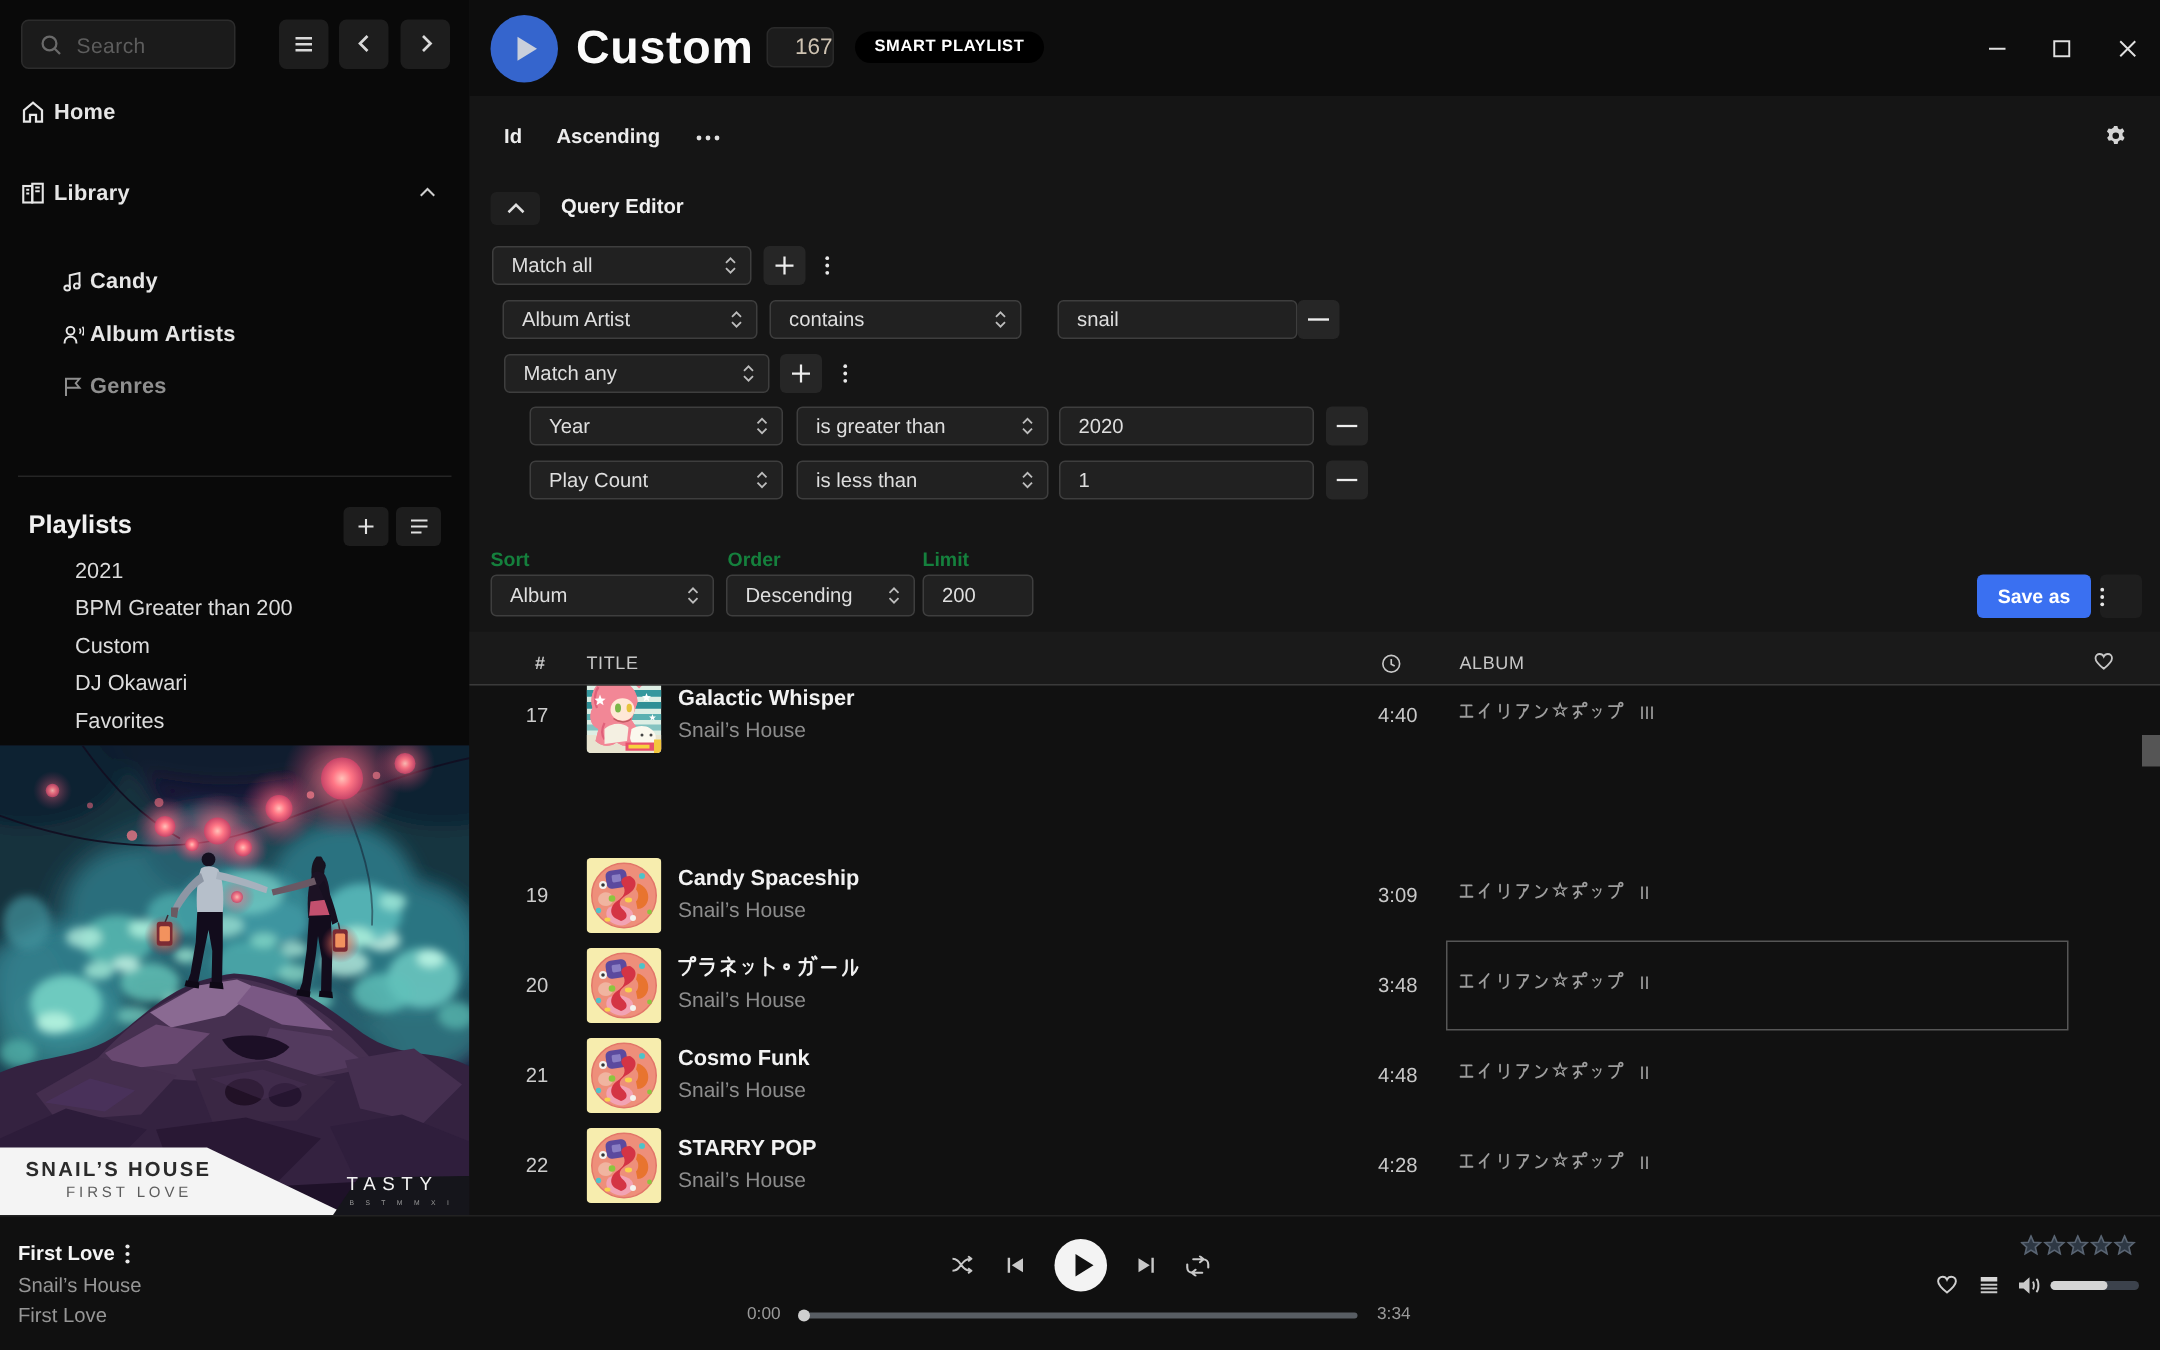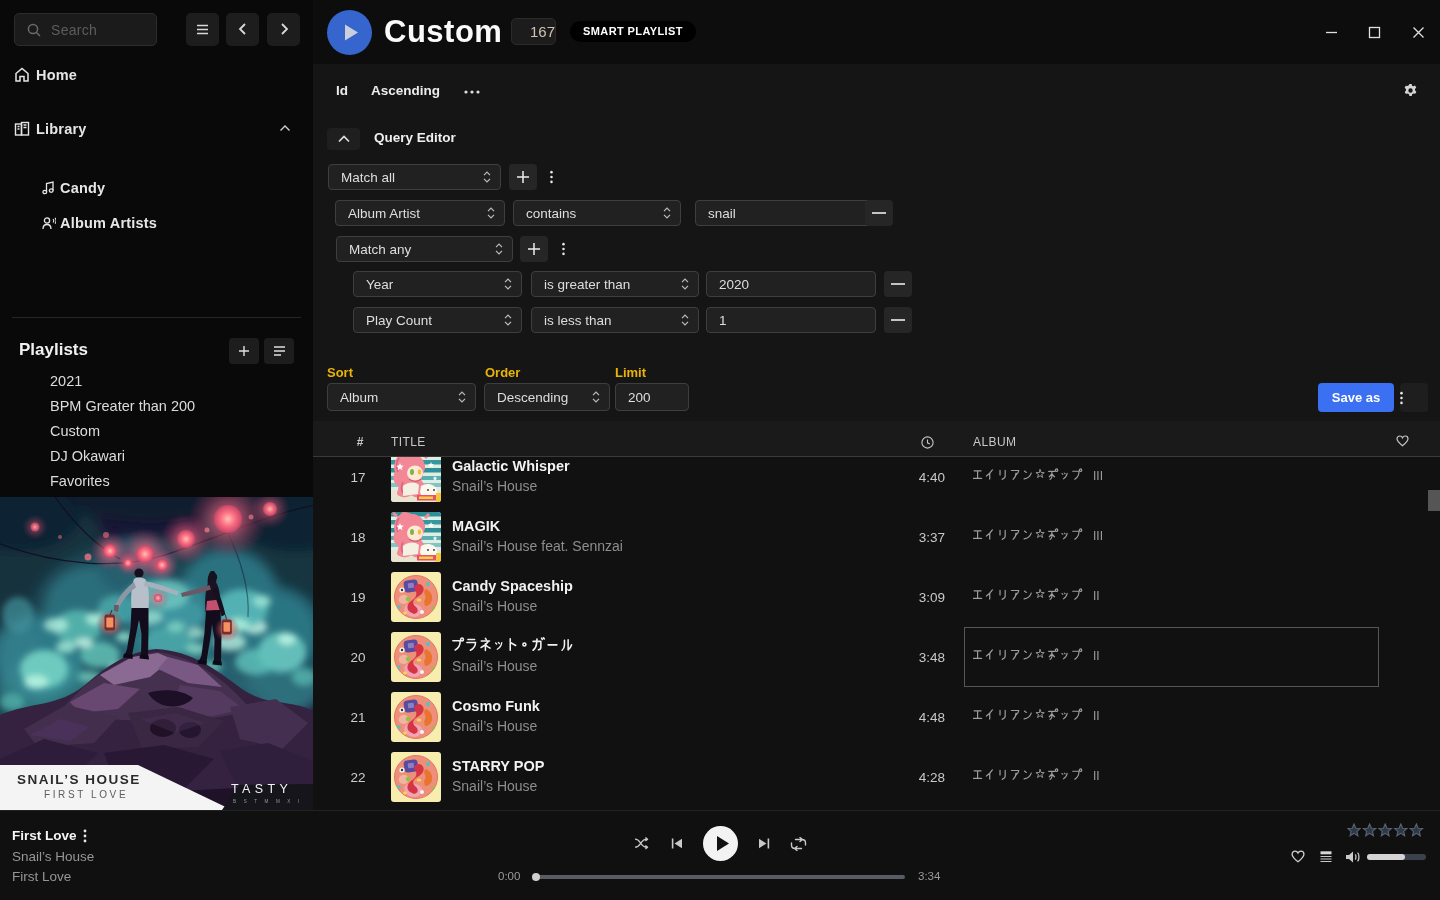--- a/index.html
+++ b/index.html
@@ -32,21 +32,21 @@
 #tb-id { position:absolute; left:23px; top:19px; font-size:13.5px; font-weight:bold; color:#ececec; }
 #tb-asc { position:absolute; left:58px; top:19px; font-size:13.5px; font-weight:bold; color:#ececec; }
 
 #qe-toggle { position:absolute; left:14px; top:128px; width:33px; height:22px; background:#1f1f1f; border-radius:4px; }
 #qe-title { position:absolute; left:61px; top:130px; font-size:13.5px; font-weight:bold; color:#f0f0f0; }
 .sel { position:absolute; height:26px; background:#212121; border:1px solid #3e3e3e; border-radius:4px; font-size:13.5px; color:#dedede; }
 .sel .t { position:absolute; left:12px; top:50%; transform:translateY(-50%); white-space:nowrap; }
 .sel .ud { position:absolute; right:9px; top:50%; transform:translateY(-50%); }
 .mbtn { position:absolute; width:28px; height:26px; background:#262626; border-radius:4px; }
 .dots3v { position:absolute; width:3px; }
-.qlabel { position:absolute; font-size:13px; font-weight:bold; color:#eab308; }
+.qlabel { position:absolute; font-size:13px; font-weight:bold; color:#15803d; }
 #saveas { position:absolute; left:1005px; top:383px; width:76px; height:29px; background:#3a70f1; border-radius:4px; color:#fff; font-weight:bold; font-size:13px; text-align:center; line-height:29px; }
 
 #table { position:absolute; left:0; top:421px; width:1127px; height:389px; background:#111111; }
 #thead { position:absolute; left:0; top:0; width:1127px; height:36px; border-bottom:1px solid #3a3a3a; font-size:12px; color:#c7c7c7; }
 .trow { position:absolute; left:0; width:1127px; height:60px; }
 .tnum { position:absolute; left:30px; width:30px; text-align:center; top:50%; transform:translateY(-50%); font-size:13.5px; color:#cccccc; }
 .thumb { position:absolute; left:78px; top:5px; width:50px; height:50px; border-radius:3px; overflow:hidden; }
 .ttitle { position:absolute; left:139px; top:11px; font-size:14.5px; font-weight:bold; color:#f2f2f2; }
 .tartist { position:absolute; left:139px; top:31px; font-size:14px; color:#8d8d8d; }
 .tdur { position:absolute; left:570px; width:62px; text-align:right; top:50%; transform:translateY(-50%); font-size:13.5px; color:#c9c9c9; }
@@ -254,20 +254,26 @@
     <div class="lbl sub-lbl">Candy</div>
   </div>
   <div class="navrow" style="top:210px">
     <svg class="ic sub-ic" width="14" height="14" viewBox="0 0 14 14" fill="none" stroke="#e6e6e6" stroke-width="1.3">
         <circle cx="5" cy="4.5" r="2.6"></circle>
         <path d="M1 13 C1 9.8 3 8.5 5 8.5 C7 8.5 9 9.8 9 13"></path>
         <path d="M11 3 C11.8 4 11.8 5.5 11 6.5 M13 1.8 C14.2 3.4 14.2 6 13 7.6" stroke-width="1.1"></path>
       </svg>
     <div class="lbl sub-lbl">Album Artists</div>
   </div>
+  <div class="navrow dim" style="top:245px">
+    <svg class="ic sub-ic" width="13" height="14" viewBox="0 0 13 14" fill="none" stroke="#8f8f8f" stroke-width="1.3">
+        <path d="M2 13 V1.5 H11 L8.5 4.5 L11 7.5 H2"></path>
+      </svg>
+    <div class="lbl sub-lbl" style="color:#8f8f8f">Genres</div>
+  </div>
   <div id="divider"></div>
   <div id="pl-head">Playlists</div>
   <div class="pbtn" style="left:229px">
     <svg class="ico" style="margin:7px auto 0" width="12" height="12" viewBox="0 0 12 12" stroke="#e0e0e0" stroke-width="1.4">
         <path d="M6 1 V11 M1 6 H11"></path>
       </svg>
   </div>
   <div class="pbtn" style="left:264px">
     <svg class="ico" style="margin:7px auto 0" width="13" height="12" viewBox="0 0 13 12" stroke="#e0e0e0" stroke-width="1.3">
         <path d="M1 2 H12 M1 6 H12 M1 10 H8"></path>
@@ -535,21 +541,21 @@
       </span>
     </div>
   <div class="sel" style="left:200px;top:200px;width:168px">
       <span class="t">contains</span>
       <span class="ud">
         <svg class="ico" width="8" height="12" viewBox="0 0 8 12" fill="none" stroke="#bdbdbd" stroke-width="1.2">
           <path d="M1 4.2 L4 1.2 L7 4.2 M1 7.8 L4 10.8 L7 7.8"></path>
         </svg>
       </span>
     </div>
-  <div class="sel" style="left:382px;top:200px;width:190px">
+  <div class="sel" style="left:392px;top:200px;width:160px">
       <span class="t">snail</span>
     </div>
   <div class="mbtn" style="left:552px;top:200px">
       <svg class="ico" style="margin:12px auto 0" width="14" height="2" viewBox="0 0 14 2" stroke="#ededed" stroke-width="1.6">
         <path d="M0 1 H14"></path>
       </svg>
     </div>
 
   <div class="sel" style="left:23px;top:236px;width:177px">
       <span class="t">Match any</span>
@@ -652,32 +658,20 @@
     </div>
   <div id="table">
     <div class="trow" style="top:26px">
       <div class="tnum">17</div>
       <div class="thumb"><svg width="50" height="50" viewBox="0 0 50 50">
             <use href="#cover3"></use>
           </svg></div>
       <div class="ttitle">Galactic Whisper</div>
       <div class="tartist">Snail’s House</div>
       <div class="tdur">4:40</div>
-      <div class="talbum"><svg width="150" height="16" viewBox="0 0 150 16">
-            <use href="#alb3"></use>
-          </svg></div>
-    </div>
-    <div class="trow" style="top:86px">
-      <div class="tnum">18</div>
-      <div class="thumb"><svg width="50" height="50" viewBox="0 0 50 50">
-            <use href="#cover3"></use>
-          </svg></div>
-      <div class="ttitle">MAGIK</div>
-      <div class="tartist">Snail’s House feat. Sennzai</div>
-      <div class="tdur">3:37</div>
       <div class="talbum"><svg width="150" height="16" viewBox="0 0 150 16">
             <use href="#alb3"></use>
           </svg></div>
     </div>
     <div class="trow" style="top:146px">
       <div class="tnum">19</div>
       <div class="thumb"><svg width="50" height="50" viewBox="0 0 50 50">
             <use href="#cover2"></use>
           </svg></div>
       <div class="ttitle">Candy Spaceship</div>

